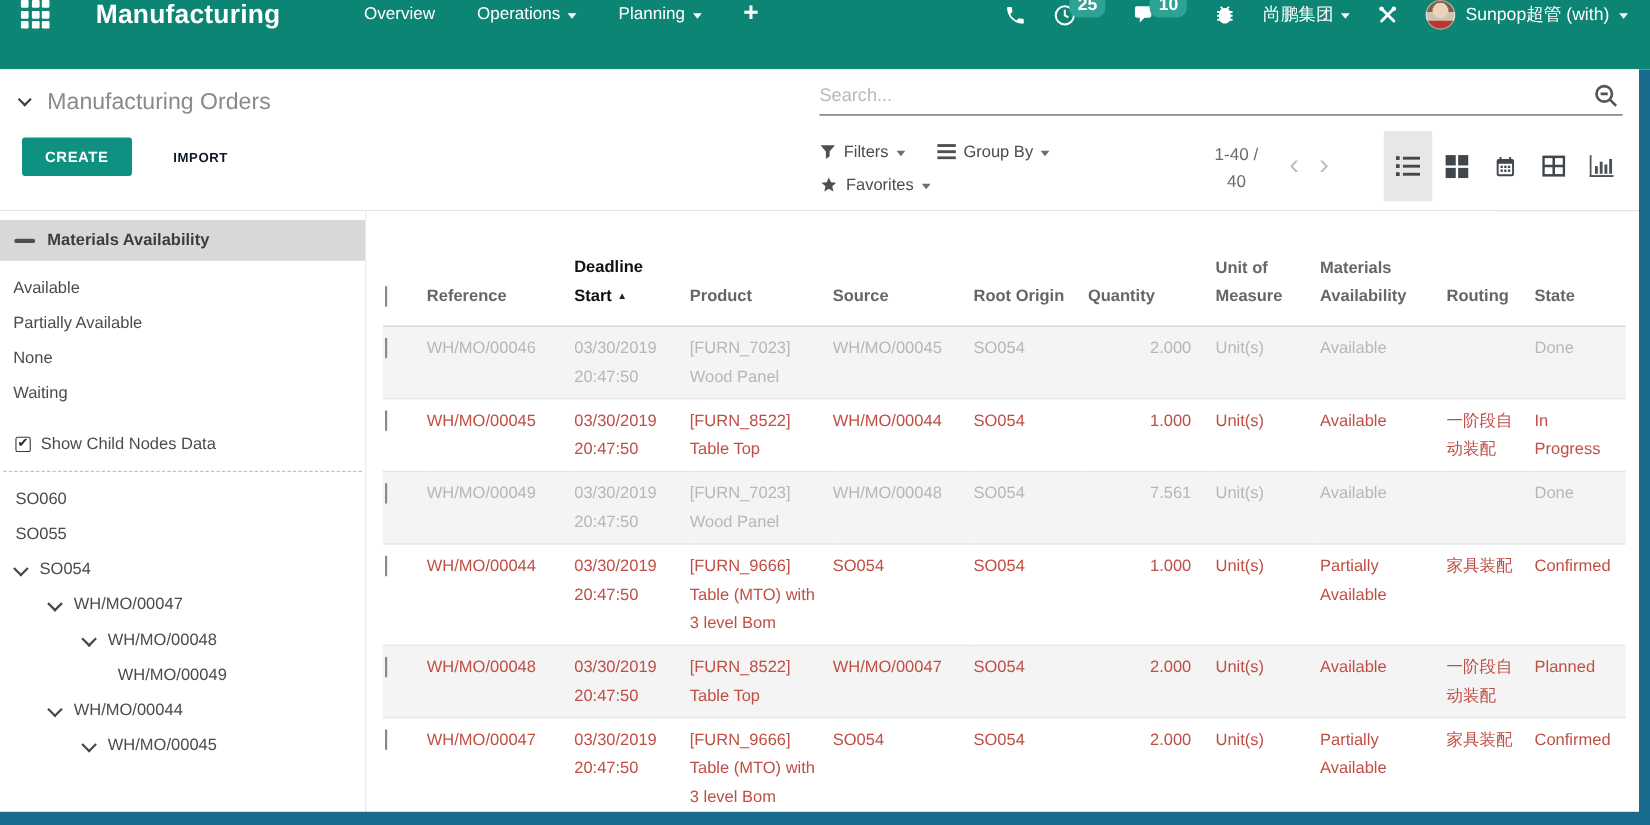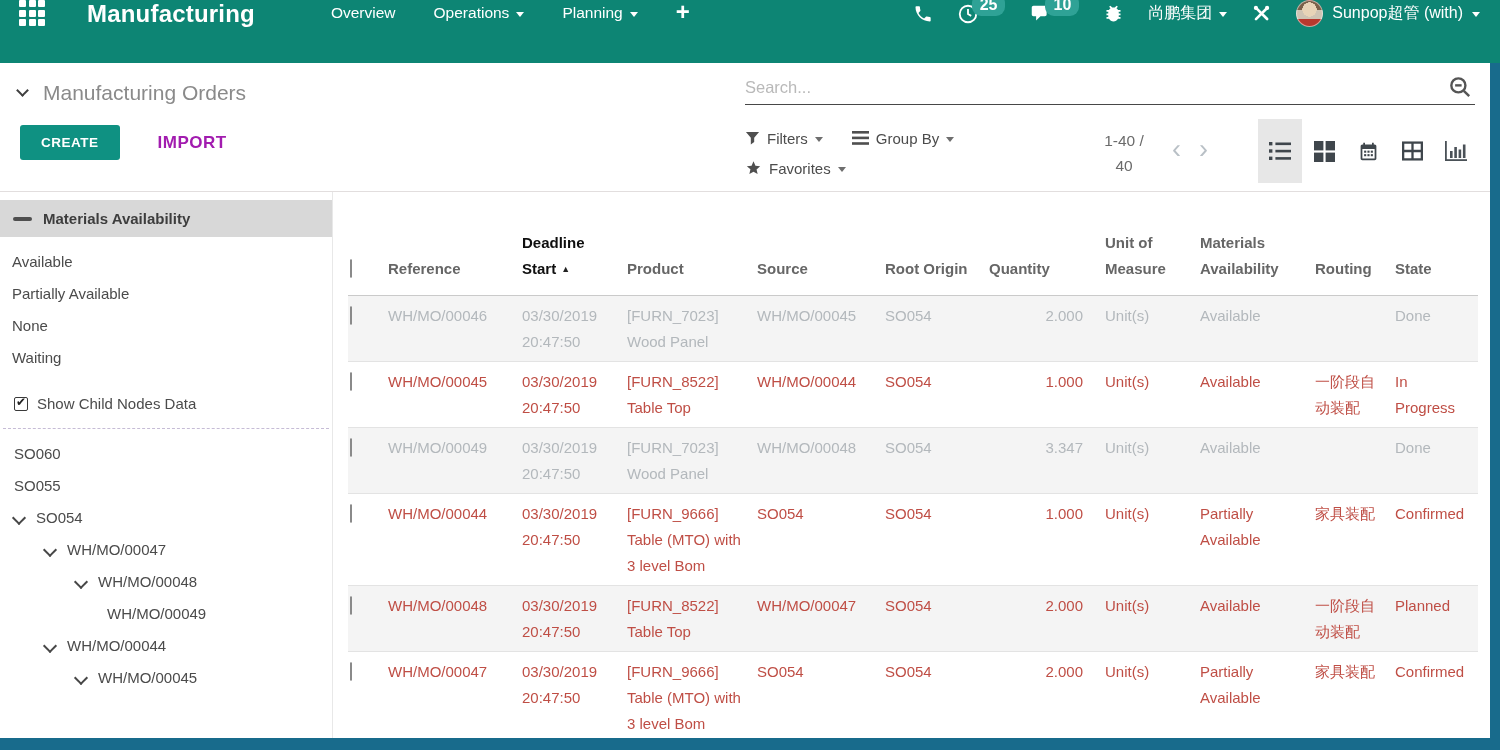--- a/index.html
+++ b/index.html
@@ -34,21 +34,21 @@
   
   .control-panel { position:absolute; left:0; top:63px; width:1500px; height:129px; background:#fff;
     border-bottom:1px solid #e2dede; }
   .breadcrumb-row { position:absolute; left:18px; top:18px; display:flex; align-items:center; gap:16px; }
   .chev { display:inline-block; width:9px; height:9px; border-left:2px solid #3f3f3f;
     border-bottom:2px solid #3f3f3f; transform:rotate(-45deg); margin-top:-5px; }
   .breadcrumb { font-size:21px; color:#8a8a8a; }
   .btn-row { position:absolute; left:20px; top:62px; display:flex; align-items:center; gap:38px; }
   .btn-create { background:#0f9182; color:#fff; border:none; font-size:13.5px; font-weight:bold;
     letter-spacing:.5px; padding:10px 21px; border-radius:3px; cursor:pointer; }
-  .btn-import { color:#a21caf; font-size:17px; font-weight:bold; letter-spacing:.5px;
+  .btn-import { color:#0f172a; font-size:12px; font-weight:bold; letter-spacing:.5px;
     background:none; border:none; cursor:pointer; }
   .search-wrap { position:absolute; left:745px; top:9px; width:730px; height:33px;
     border-bottom:1px solid #474747; }
   .search-wrap input { width:680px; height:30px; border:none; outline:none; font-size:16.5px; color:#555;
     font-family:"Liberation Sans",sans-serif; }
   .search-wrap input::placeholder { color:#b9b9b9; }
   .search-ico { position:absolute; right:2px; top:2px; cursor:pointer; }
   .facet-bar { position:absolute; left:745px; top:60px; font-size:15px; color:#4c4c4c; }
   .facet-line { display:flex; align-items:center; gap:7px; height:30px; }
   .facet-group { display:flex; align-items:center; gap:7px; margin-right:22px; cursor:pointer; }
@@ -414,21 +414,21 @@
           <tr class="muted">
             <td class="cbcell"><span class="cb"></span></td>
             <td>WH/MO/00049</td>
             <td>
                 <span class="dl-line">03/30/2019</span>
                 <span class="dl-line">20:47:50</span>
               </td>
             <td>[FURN_7023] Wood Panel</td>
             <td>WH/MO/00048</td>
             <td>SO054</td>
-            <td class="num">3.347</td>
+            <td class="num">7.561</td>
             <td class="padL">Unit(s)</td>
             <td class="padL">Available</td>
             <td class="padL" style="padding-right:14px"></td>
             <td class="padL" style="padding-right:16px">Done</td>
           </tr>
           <tr class="danger">
             <td class="cbcell"><span class="cb"></span></td>
             <td>WH/MO/00044</td>
             <td>
                 <span class="dl-line">03/30/2019</span>

